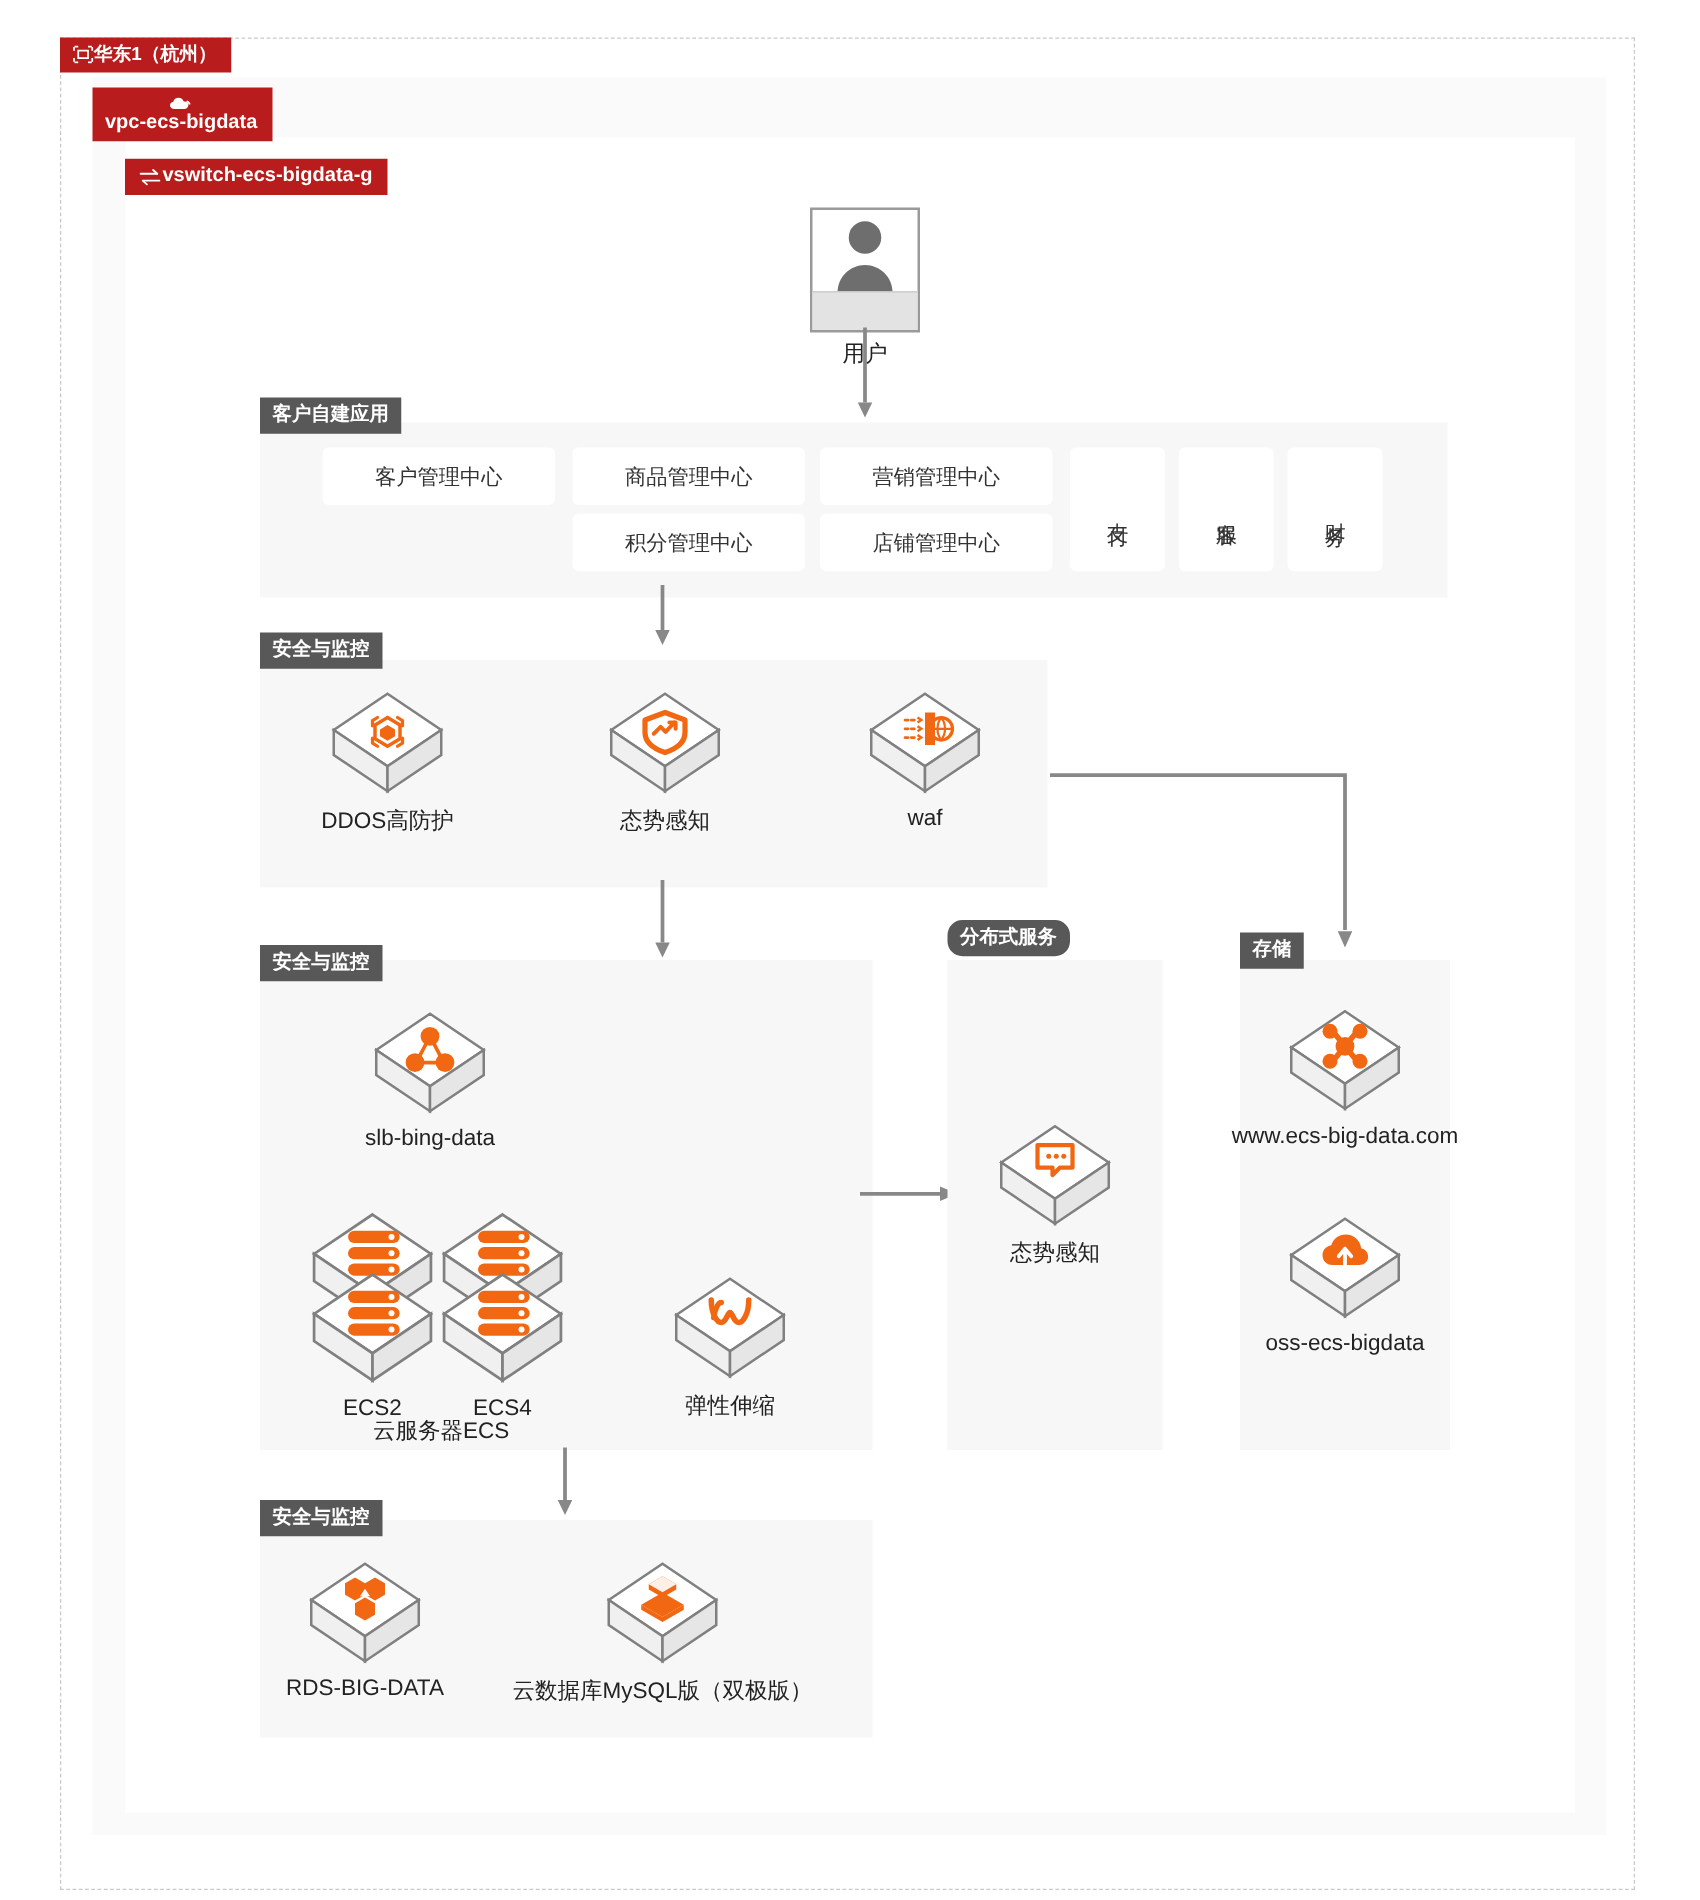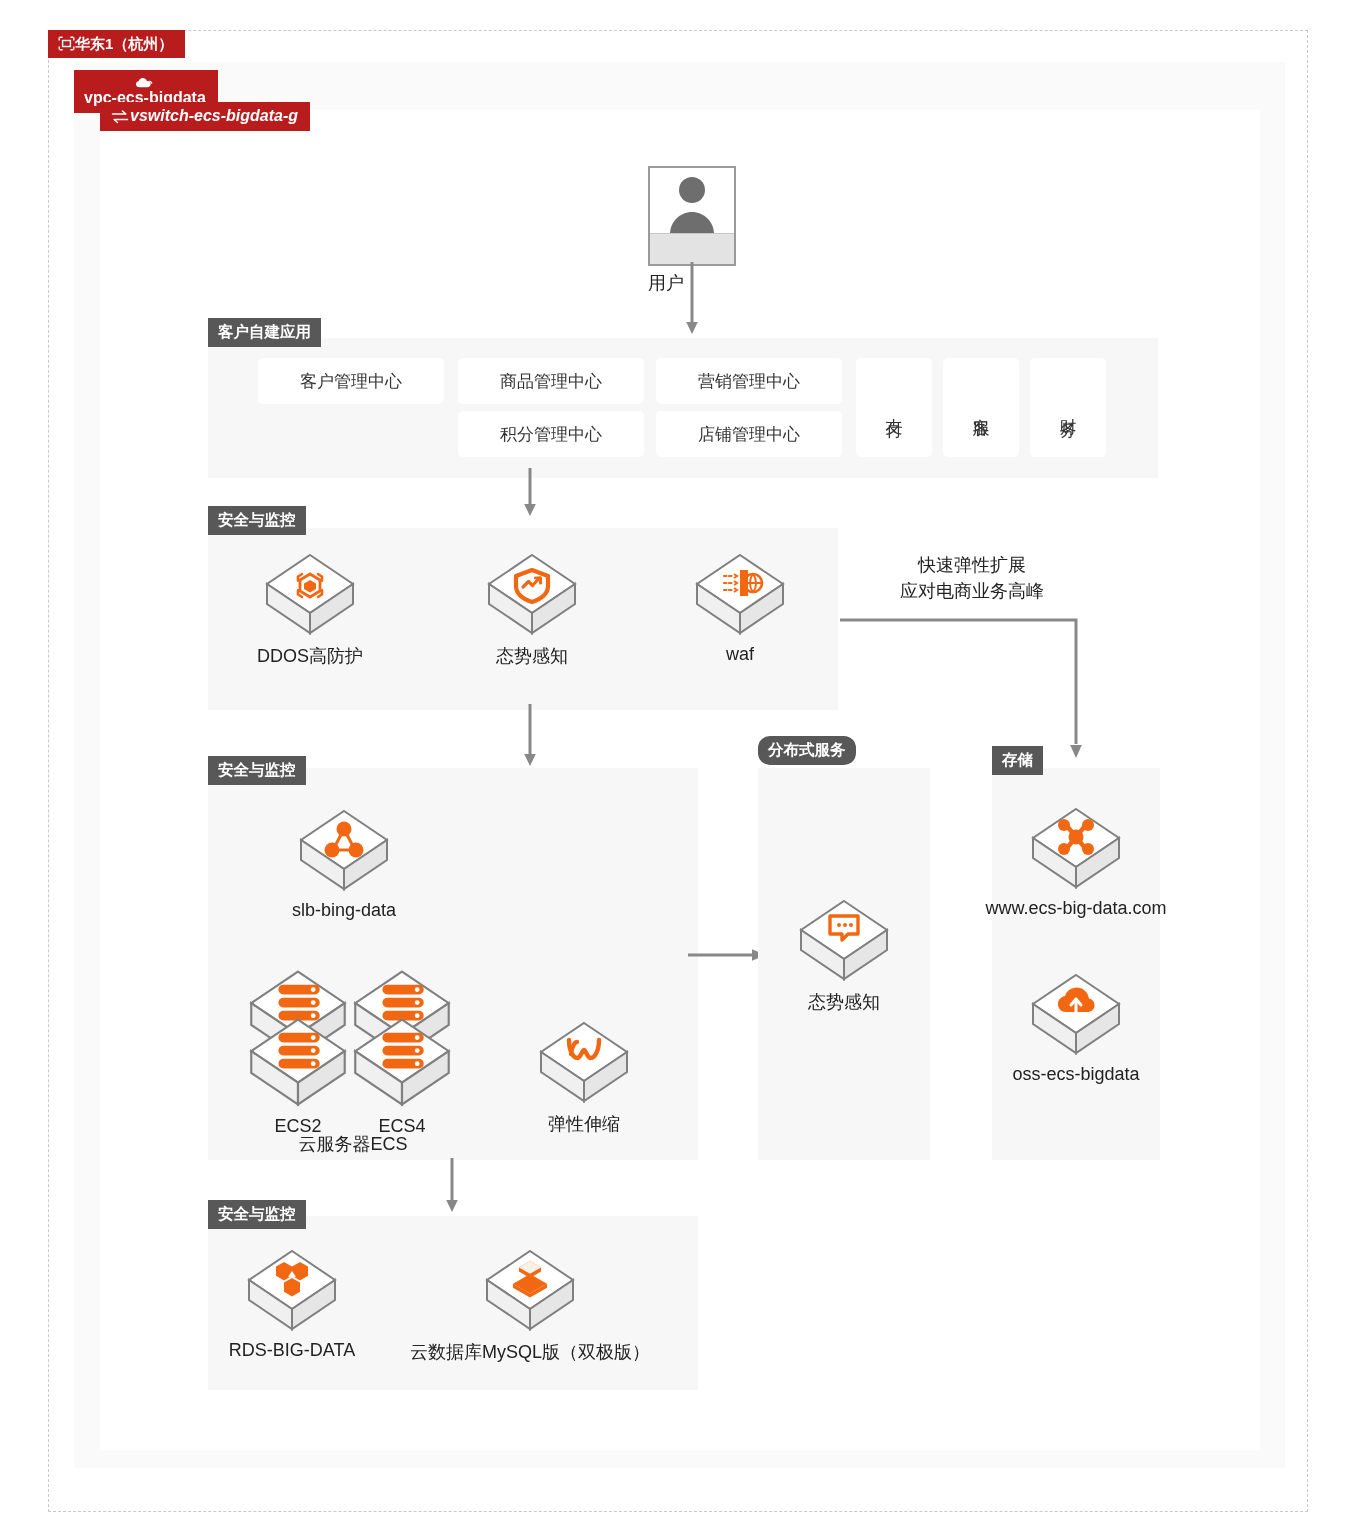--- a/index.html
+++ b/index.html
@@ -8,42 +8,42 @@
 
   
   .region-outer{position:absolute;left:48px;top:30px;width:1260px;height:1482px;border:1.5px dashed #c9c9c9;box-sizing:border-box;background:#fff;}
   .region-vpc{position:absolute;left:74px;top:62px;width:1211px;height:1406px;background:#fafafa;}
   .region-vswitch{position:absolute;left:100px;top:110px;width:1160px;height:1340px;background:#ffffff;}
 
   .reg-tab{position:absolute;display:flex;align-items:center;gap:0;background:#b91c1c;color:#fff;
            font-weight:bold;font-size:16px;padding:6px 12px 7px 10px;white-space:nowrap;line-height:1;z-index:40;}
   .reg-tab.t1{left:48px;top:30px;font-size:15px;}
   .reg-tab.t2{left:74px;top:70px;flex-direction:column;}
-  .reg-tab.t3{left:100px;top:102px;font-style:italic;}
+  .reg-tab.t3{left:100px;top:127px;}
   .reg-tab svg{display:block;}
 
   
   .group{position:absolute;background:#f7f7f7;}
   .glabel{position:absolute;background:#585858;color:#fff;font-weight:bold;font-size:15.5px;
           padding:5px 10px 6px 10px;white-space:nowrap;line-height:1.15;z-index:30;}
 
   
   .appcard{position:absolute;background:#fff;border-radius:5px;display:flex;align-items:center;justify-content:center;
            font-size:17px;color:#333;text-align:center;}
   .appcard.vert{writing-mode:vertical-rl;text-orientation:upright;letter-spacing:3px;font-size:17px;}
 
   
   .node{position:absolute;}
   .node .cap{position:absolute;left:50%;transform:translateX(-50%);white-space:nowrap;font-size:18px;color:#222;text-align:center;}
   .cube{position:absolute;left:0;top:0;}
 
   
   .userbox{position:absolute;border:2px solid #9a9a9a;background:#fff;box-sizing:border-box;}
   .userstrip{position:absolute;left:0;right:0;bottom:0;height:30px;background:#e3e3e3;border-top:1px solid #c8c8c8;}
-  .usercap{position:absolute;white-space:nowrap;font-size:18px;color:#222;}
+  .usercap{position:absolute;white-space:nowrap;font-size:18px;color:#222;text-align:center;}
 
   
   .conn{position:absolute;overflow:visible;}
   .note{position:absolute;font-size:18px;color:#222;text-align:center;line-height:1.45;white-space:nowrap;}
   .capsmall{font-size:18px;}
 </style>
 </head>
 <body>
 
 <div id="canvas">
@@ -165,24 +165,20 @@
       <path d="M40 22 l3 2 l-3 2" fill="none" stroke="#f26812" stroke-width="2"></path>
       <path d="M40 29 l3 2 l-3 2" fill="none" stroke="#f26812" stroke-width="2"></path>
       <path d="M40 36 l3 2 l-3 2" fill="none" stroke="#f26812" stroke-width="2"></path>
       <rect x="46" y="18" width="8" height="26" fill="#f26812"></rect>
       <circle cx="59" cy="31" r="9" fill="none" stroke="#f26812" stroke-width="2.6"></circle>
       <path d="M50 31 h18 M59 22 c4 5 4 13 0 18 M59 22 c-4 5 -4 13 0 18" fill="none" stroke="#f26812" stroke-width="1.8"></path>
     </svg>
     <div class="cap" style="top:92px;">waf</div>
   </div>
 
-  <div class="note" style="left:832px;top:552px;width:280px;">
-    <div>快速弹性扩展</div>
-    <div>应对电商业务高峰</div>
-  </div>
   <svg class="conn" style="left:838px;top:608px;width:260px;height:160px;">
     <path d="M2 12 H238 V136" fill="none" stroke="#888" stroke-width="3"></path>
     <path d="M238 150 L232.2 137 L243.8 137 Z" fill="#888"></path>
   </svg>
 
   <svg class="conn" style="left:522px;top:704px;width:16px;height:66px;">
     <line x1="8" y1="0" x2="8" y2="50" stroke="#888" stroke-width="3"></line>
     <path d="M8 62 L2.2 50 L13.8 50 Z" fill="#888"></path>
   </svg>
 

